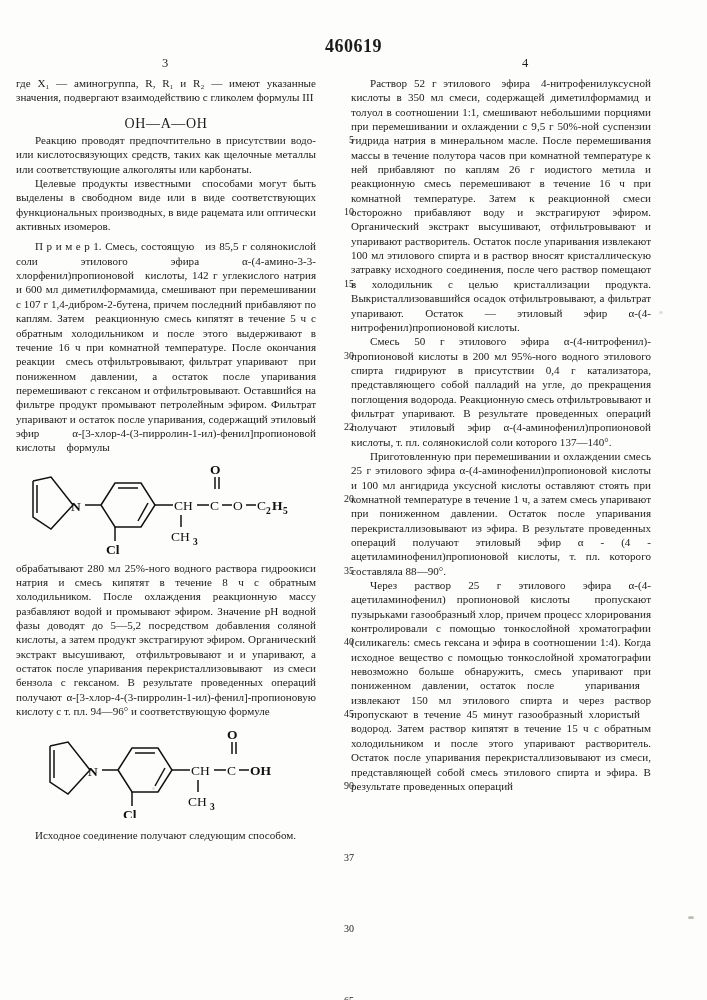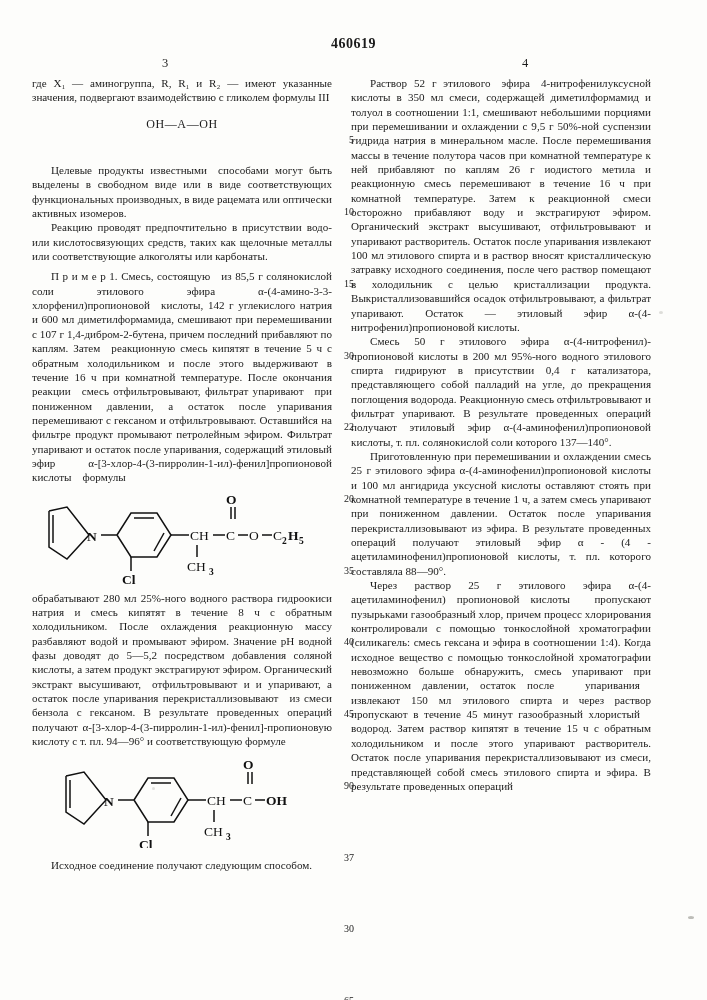--- a/index.html
+++ b/index.html
@@ -12,21 +12,21 @@
     overflow:hidden;
   }
   .page{
     position:absolute;inset:0;
     padding:0;
   }
   .patent-number{
     position:absolute;
     top:36px;left:0;width:707px;
     text-align:center;
-    font-size:14px;
+    font-size:18px;
     font-weight:bold;
     letter-spacing:0.5px;
   }
   .col-head{
     position:absolute;
     top:56px;
     font-size:12.5px;
     text-align:center;
   }
   .col-head.left{left:0;width:330px;}
@@ -34,21 +34,21 @@
 
   .column{
     position:absolute;
     top:76px;
     font-size:11.1px;
     line-height:14.35px;
     text-align:justify;
     text-justify:inter-word;
     hyphens:manual;
   }
-  .column.left{left:32px;width:300px;}
+  .column.left{left:16px;width:300px;}
   .column.right{left:351px;width:300px;}
 
   .column p{margin:0;}
   .column p.ind{text-indent:19px;}
   .column p.noind{text-indent:0;}
 
   .linenums{
     position:absolute;
     left:330px;
     top:76px;
@@ -91,24 +91,24 @@
 
   <div class="patent-number">460619</div>
 
   <div class="col-head left">3</div>
   <div class="col-head right">4</div>
 
   <div class="column left">
 
     <p class="noind">где X₁ — аминогруппа, R, R₁ и R₂ — имеют указанные значения, подвергают взаимодействию с гликолем формулы III</p>
 
-    <p style="text-align:center;margin:12px 0 32px 0;font-size:12px;letter-spacing:0.6px;">OH—A—OH</p>
-
+    <p style="text-align:center;margin:12px 0 2px 0;font-size:14px;letter-spacing:0.6px;">OH—A—OH</p>
+
+    <p class="ind">Реакцию проводят предпочтительно в присутствии водо- или кислотосвязующих средств, таких как щелочные металлы или соответствующие алкоголяты или карбонаты.</p>
     <p class="ind">Целевые продукты известными способами могут быть выделены в свободном виде или в виде соответствующих функциональных производных, в виде рацемата или оптически активных изомеров.</p>
-    <p class="ind">Реакцию проводят предпочтительно в присутствии водо- или кислотосвязующих средств, таких как щелочные металлы или соответствующие алкоголяты или карбонаты.</p>
     <p style="height:6px;margin:0;"></p>
     <p class="ind">П р и м е р 1. Смесь, состоящую из 85,5 г солянокислой соли этилового эфира α-(4-амино-3-3-хлорфенил)пропионовой кислоты, 142 г углекислого натрия и 600 мл диметилформамида, смешивают при перемешивании с 107 г 1,4-дибром-2-бутена, причем последний прибавляют по каплям. Затем реакционную смесь кипятят в течение 5 ч с обратным холодильником и после этого выдерживают в течение 16 ч при комнатной температуре. После окончания реакции смесь отфильтровывают, фильтрат упаривают при пониженном давлении, а остаток после упаривания перемешивают с гексаном и отфильтровывают. Оставшийся на фильтре продукт промывают петролейным эфиром. Фильтрат упаривают и остаток после упаривания, содержащий этиловый эфир α-[3-хлор-4-(3-пирролин-1-ил)-фенил]пропионовой кислоты формулы</p>
 
     <div class="formula">
       <svg class="fsvg" width="286" height="94" viewBox="0 0 286 94" aria-hidden="true">
 
         <polyline points="10,20 10,56 28,68 50,44 28,16 10,20"></polyline>
         <line x1="14" y1="24" x2="14" y2="52"></line>
 
         <text class="atom bold" x="48" y="50">N</text>

